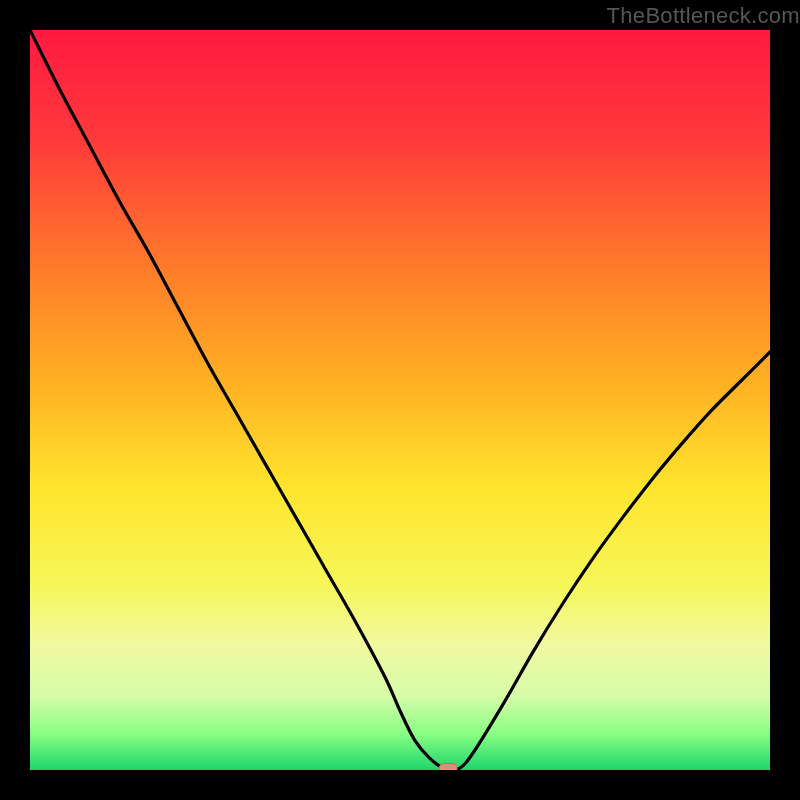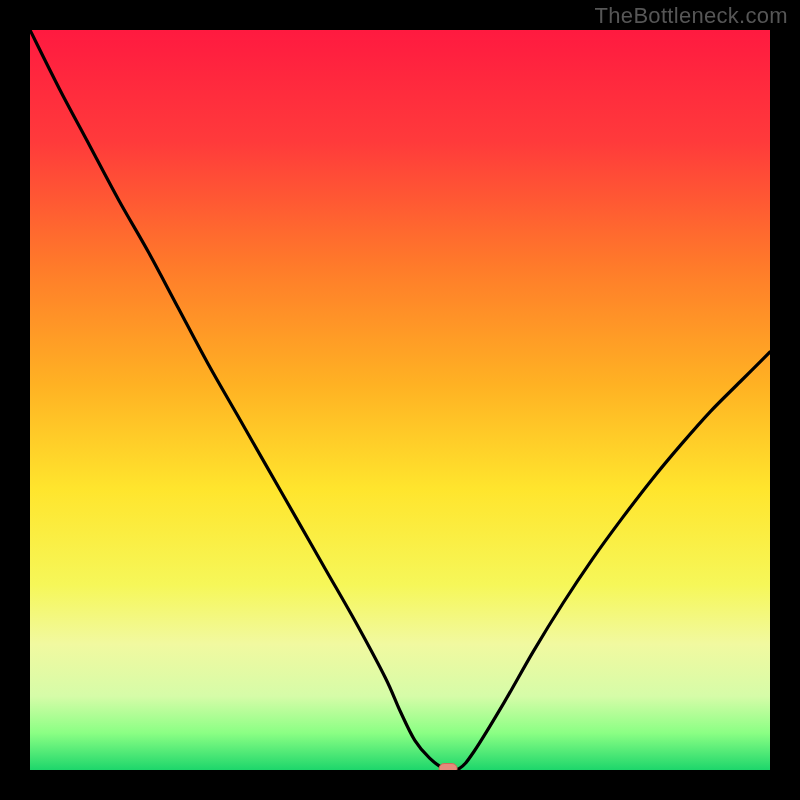--- a/index.html
+++ b/index.html
@@ -13,21 +13,21 @@
   }
   .frame {
     position: relative;
     width: 800px;
     height: 800px;
     background: #000;
   }
   .watermark {
     position: absolute;
     top: 3px;
-    right: 12px;
+    right: 0;
     color: #565656;
     font-size: 22px;
     font-weight: 500;
     letter-spacing: 0.3px;
     z-index: 5;
   }
   .plot-area {
     position: absolute;
     left: 30px;
     top: 30px;

